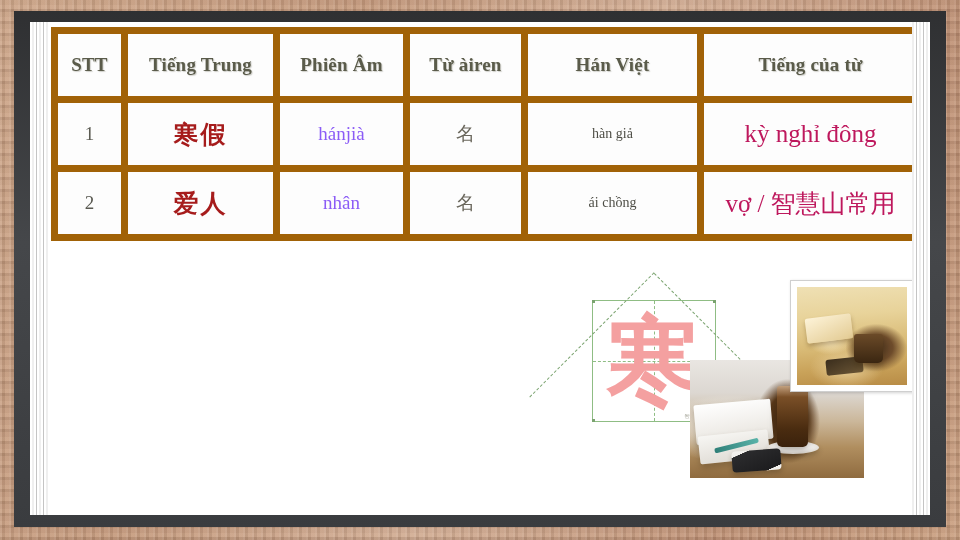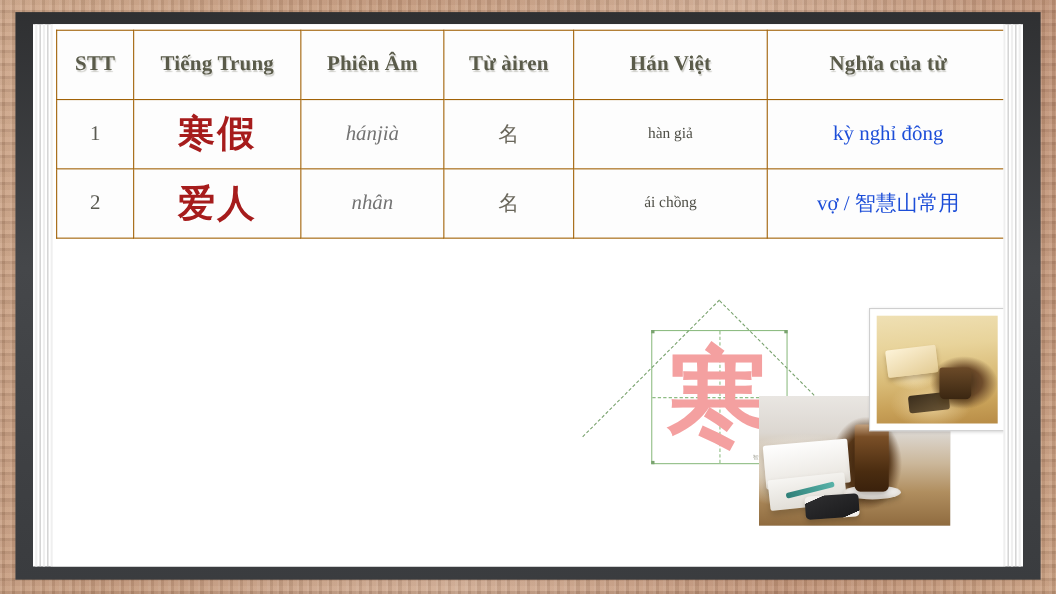--- a/index.html
+++ b/index.html
@@ -44,21 +44,21 @@
 
   
   #vocab-table{
     position:absolute;left:3px;top:5px;
     width:866px;
     border-collapse:collapse;
     table-layout:fixed;
     background:#fdfdfd;
   }
   #vocab-table td,#vocab-table th{
-    border:1px solid #a16207;
+    border:7px solid #a16207;
     text-align:center;vertical-align:middle;
     padding:0;
   }
   #vocab-table thead th{
     height:62px;
     font-family:"Liberation Serif", serif;
     font-weight:bold;
     font-size:19px;
     color:#5a5b4a;
     letter-spacing:.2px;
@@ -67,28 +67,28 @@
   #vocab-table tbody td{height:62px;}
   .c-stt{width:70px;}
   .c-hanzi{width:152px;}
   .c-pinyin{width:130px;}
   .c-loai{width:118px;}
   .c-hanviet{width:176px;}
   .c-nghia{width:220px;}
 
   .cell-stt{font-size:19px;color:#5a5a52;}
   .cell-hanzi{
-    font-size:34px;color:#a61c1c;font-weight:bold;
+    font-size:25px;color:#a61c1c;font-weight:bold;
     font-family:"DejaVu Sans", sans-serif;
     letter-spacing:2px;line-height:1;
   }
-  .cell-pinyin{font-size:19px;font-style:italic;color:#737373;}
+  .cell-pinyin{font-size:19px;color:#8b5cf6;}
   .cell-loai{font-size:19px;color:#6a675c;font-family:"DejaVu Sans", sans-serif;}
   .cell-hanviet{font-size:14px;color:#4e4e46;}
-  .cell-nghia{font-size:19px;color:#1d4ed8;}
+  .cell-nghia{font-size:25px;color:#be185d;}
 
   
   #char-grid{
     position:absolute;left:544px;top:278px;width:124px;height:122px;
     border:1px solid #8fbd84;
     background:#ffffff;
     box-sizing:border-box;
   }
   .grid-diag,.grid-cross{position:absolute;pointer-events:none;}
   .grid-cross.h{left:0;right:0;top:50%;height:0;border-top:1px dashed #8fbd84;}
@@ -226,21 +226,21 @@
           <col class="c-hanviet">
           <col class="c-nghia">
       </colgroup>
       <thead>
         <tr>
           <th>STT</th>
           <th>Tiếng Trung</th>
           <th>Phiên Âm</th>
           <th>Từ àiren</th>
           <th>Hán Việt</th>
-          <th>Nghĩa của từ</th>
+          <th>Tiếng của từ</th>
         </tr>
       </thead>
       <tbody>
         <tr>
           <td class="cell-stt">1</td>
           <td class="cell-hanzi">寒假</td>
           <td class="cell-pinyin">hánjià</td>
           <td class="cell-loai">名</td>
           <td class="cell-hanviet">hàn giả</td>
           <td class="cell-nghia">kỳ nghỉ đông</td>

